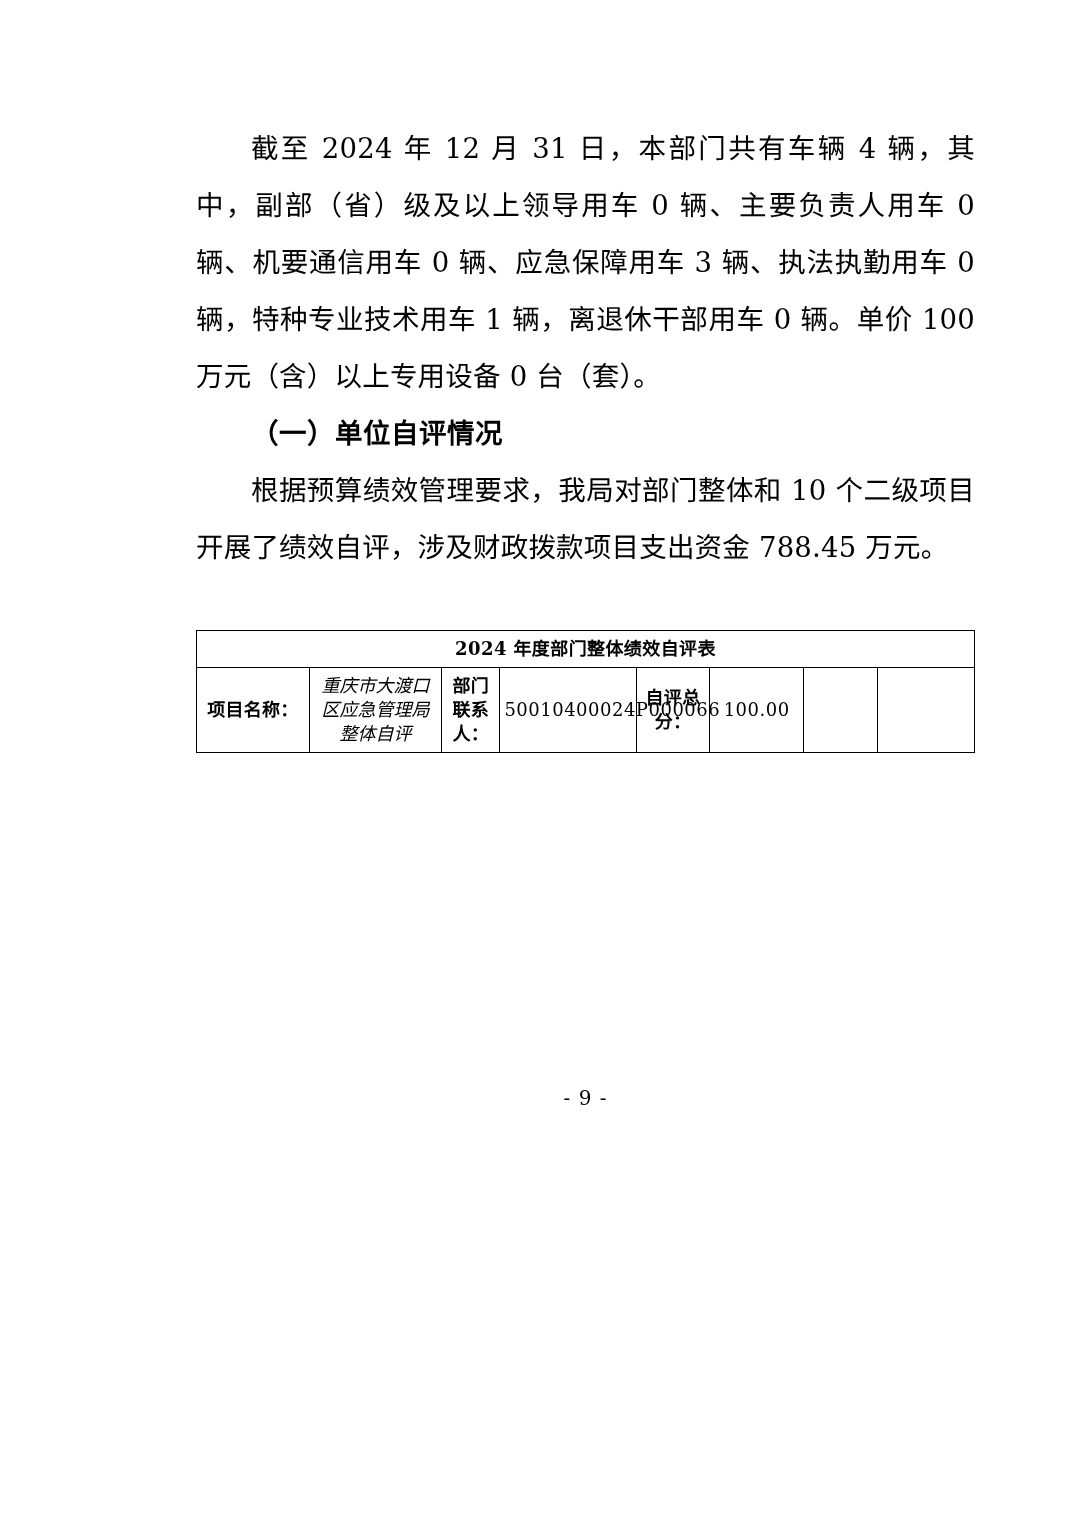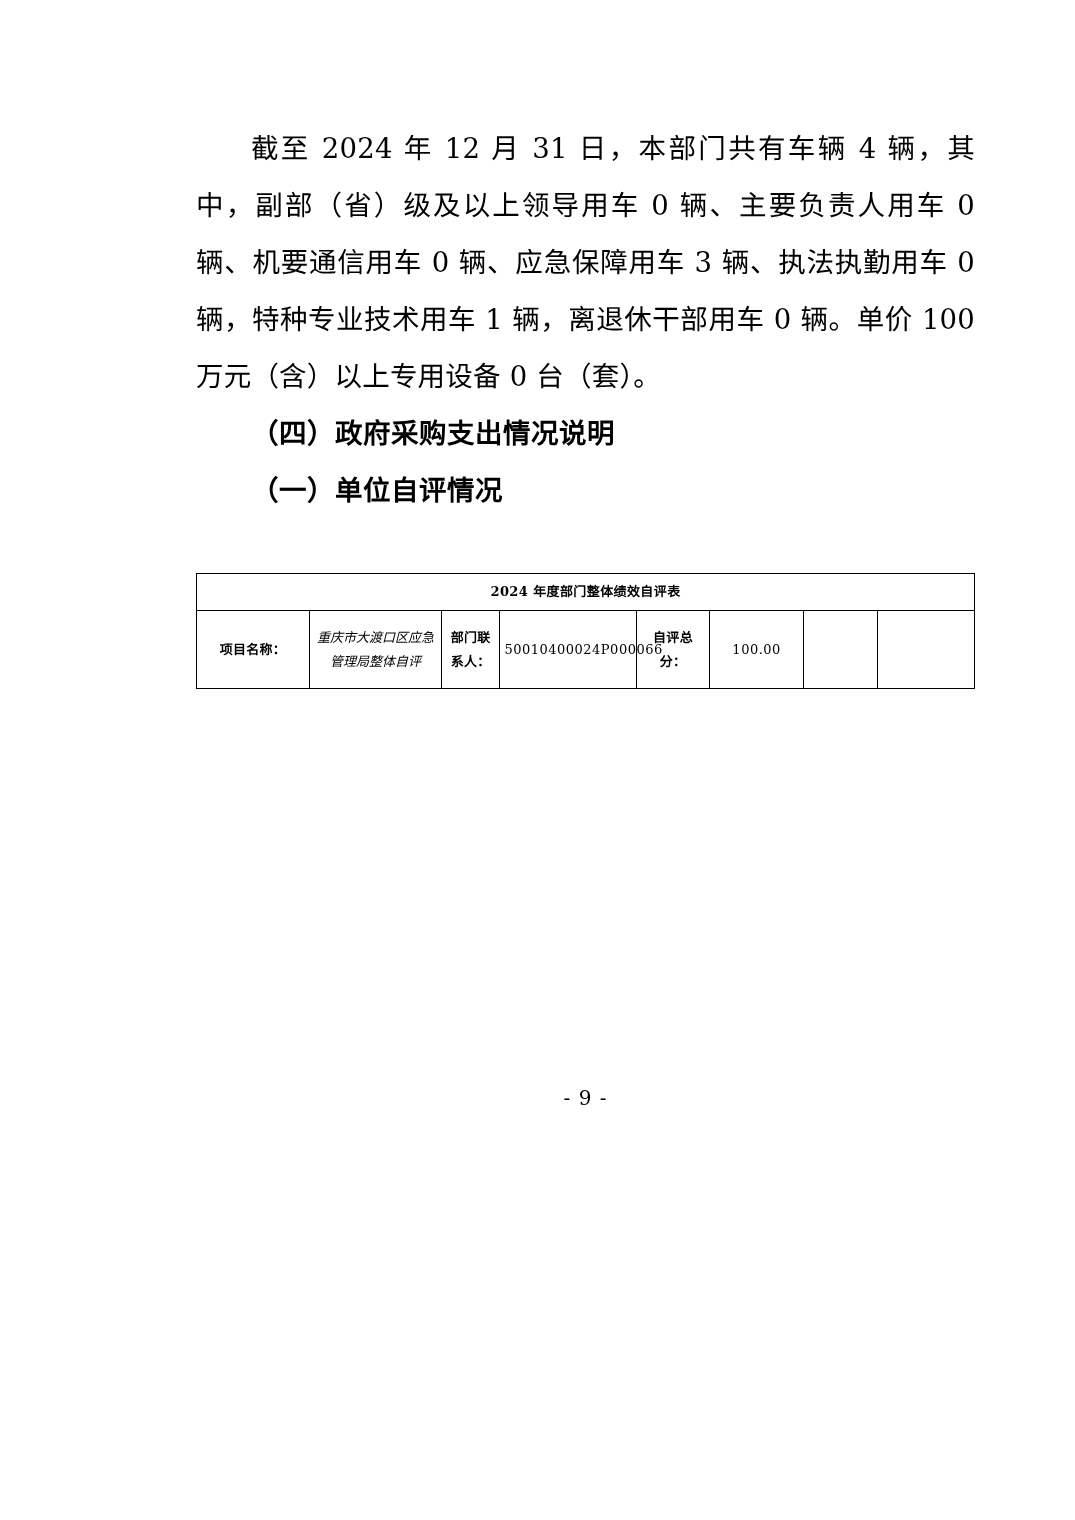--- a/index.html
+++ b/index.html
@@ -56,21 +56,21 @@
     width: 100%;
     border-collapse: collapse;
     table-layout: fixed;
     margin-top: 8px;
   }
   table.perf-table td {
     border: 1px solid #000000;
     padding: 6px 4px;
     text-align: center;
     vertical-align: middle;
-    font-size: 13px;
+    font-size: 18px;
     line-height: 24px;
     font-family: "DejaVu Serif", "Liberation Serif", serif;
   }
   td.tbl-title {
     font-family: "DejaVu Sans", "Liberation Sans", sans-serif;
     font-weight: bold;
     font-size: 17px;
     padding: 12px 4px;
     letter-spacing: 0.4px;
   }
@@ -102,26 +102,26 @@
     letter-spacing: 1px;
   }
 </style>
 </head>
 <body>
 
 <div class="page">
 
   <p class="body-text">截至 2024 年 12 月 31 日，本部门共有车辆 4 辆，其中，副部（省）级及以上领导用车 0 辆、主要负责人用车 0 辆、机要通信用车 0 辆、应急保障用车 3 辆、执法执勤用车 0 辆，特种专业技术用车 1 辆，离退休干部用车 0 辆。单价 100 万元（含）以上专用设备 0 台（套）。</p>
 
-  <h3 class="heading-2">（四）政府采购支出情况说明</h3>
 
 
 
   <h3 class="heading-2">（一）单位自评情况</h3>
 
+  <p class="body-text">根据预算绩效管理要求，我局对部门整体和 10 个二级项目开展了绩效自评，涉及财政拨款项目支出资金 788.45 万元。</p>
 
   <div class="spacer-md"></div>
 
   <table class="perf-table">
     <colgroup>
       <col style="width: 14.5%">
       <col style="width: 17%">
       <col style="width: 7.5%">
       <col style="width: 17.5%">
       <col style="width: 9.5%">

